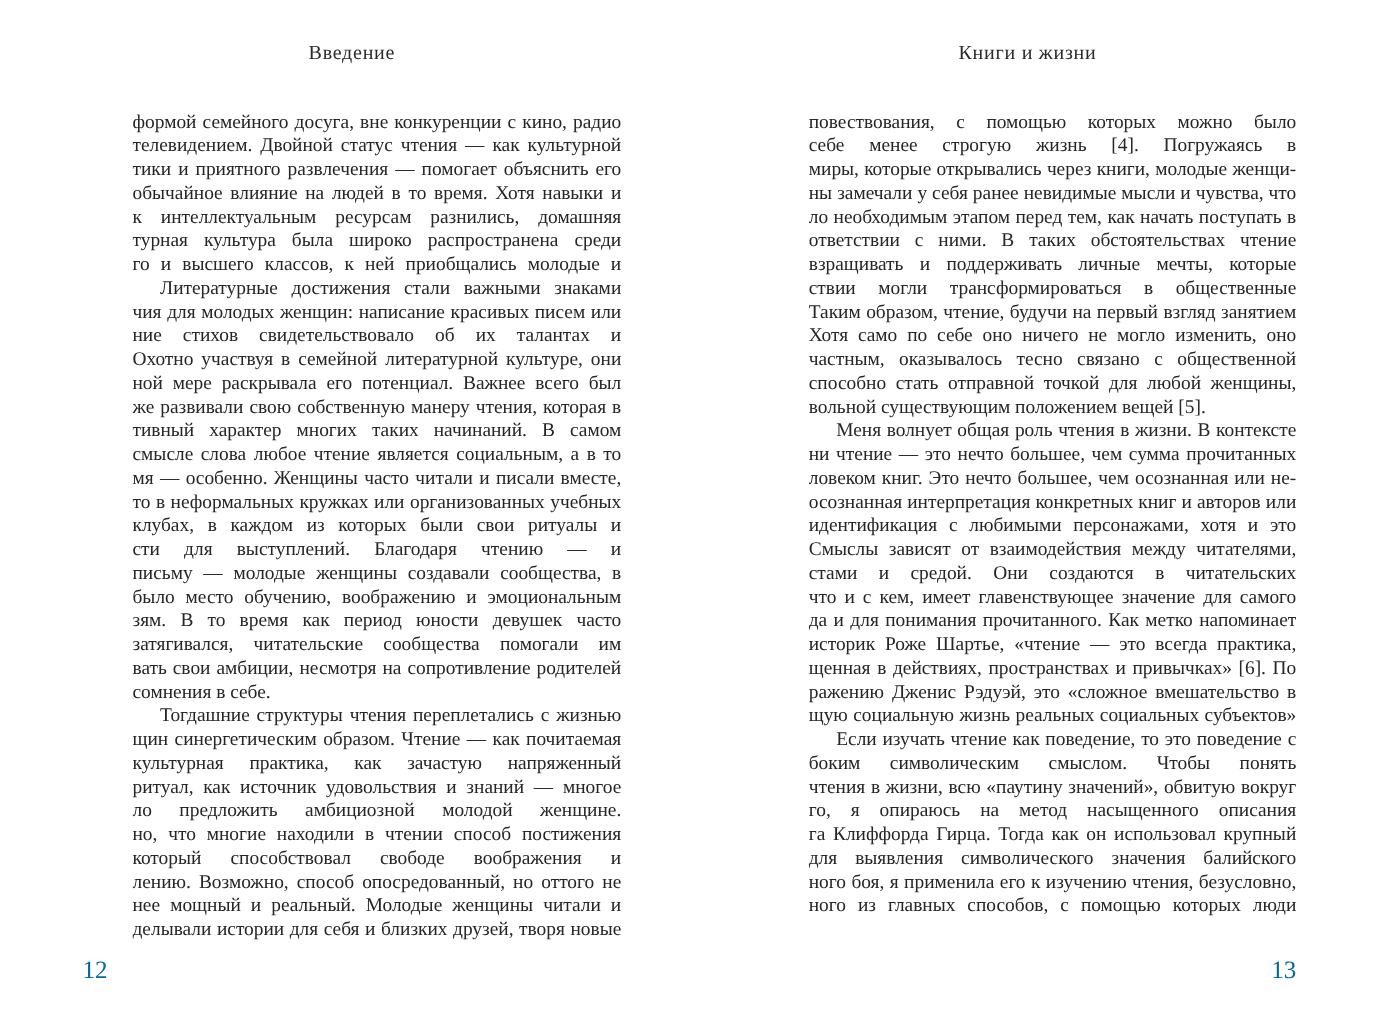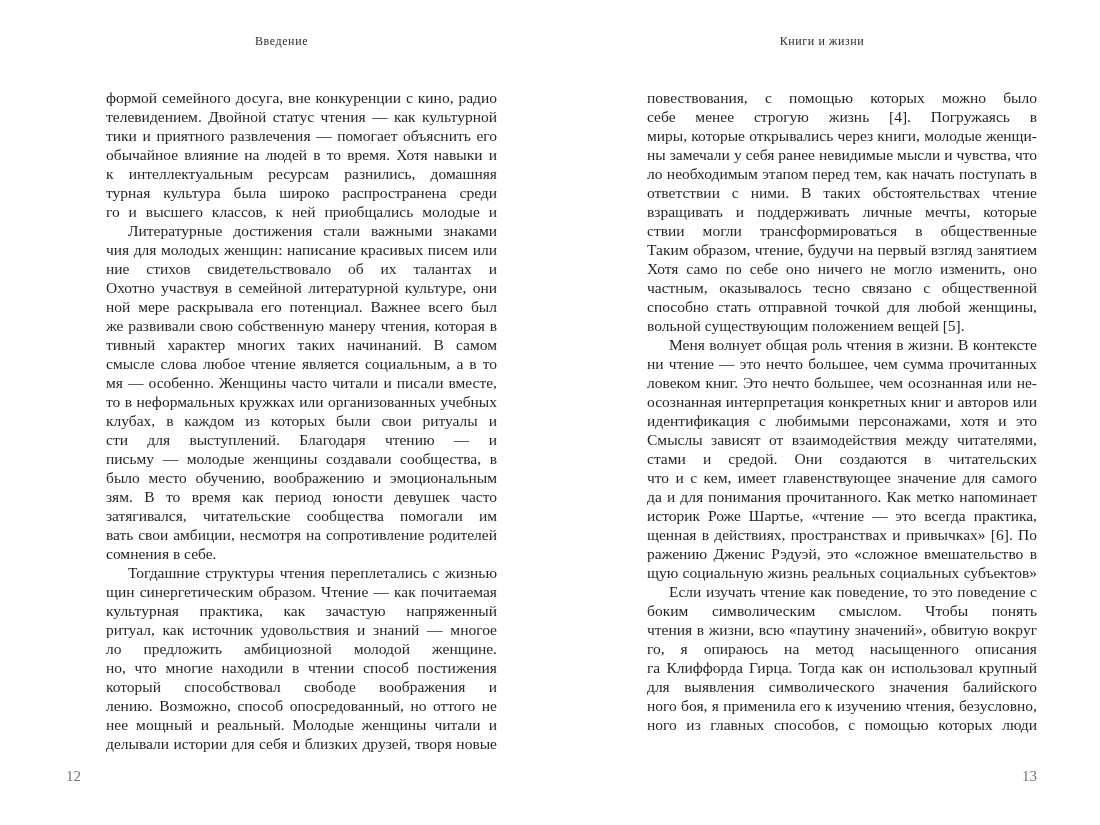--- a/index.html
+++ b/index.html
@@ -11,41 +11,41 @@
     overflow: hidden;
     position: relative;
   }
   .spread { position: absolute; inset: 0; }
   .page { position: absolute; top: 0; height: 825px; }
   .page.left  { left: 66px;  width: 431px; }
   .page.right { left: 607px; width: 430px; }
   .running-head {
     position: absolute; top: 34px; left: 0; right: 0;
     text-align: center;
-    font-size: 12px;
+    font-size: 16px;
     letter-spacing: 0.6px;
     color: #2b2b2b;
   }
   .page-body { position: absolute; top: 88px; left: 0; right: 0; margin-left: 40px; }
   .para { margin: 0; }
   .line {
     font-size: 15.5px;
     height: 19px;
     line-height: 19px;
     text-align: justify;
     text-align-last: justify;
     overflow: hidden;
     white-space: normal;
   }
   .line.lastline { text-align-last: left; }
   .para.indent .line:first-child { text-indent: 22px; }
   .folio {
     position: absolute; top: 767px; left: 0; right: 0;
-    font-size: 15px; line-height: 19px;
-    color: #737373;
+    font-size: 20px; line-height: 19px;
+    color: #0369a1;
   }
   .page.left  .folio { text-align: left; }
   .page.right .folio { text-align: right; }
 </style>
 </head>
 <body>
 
 <div class="spread">
 
   <section class="page left">

